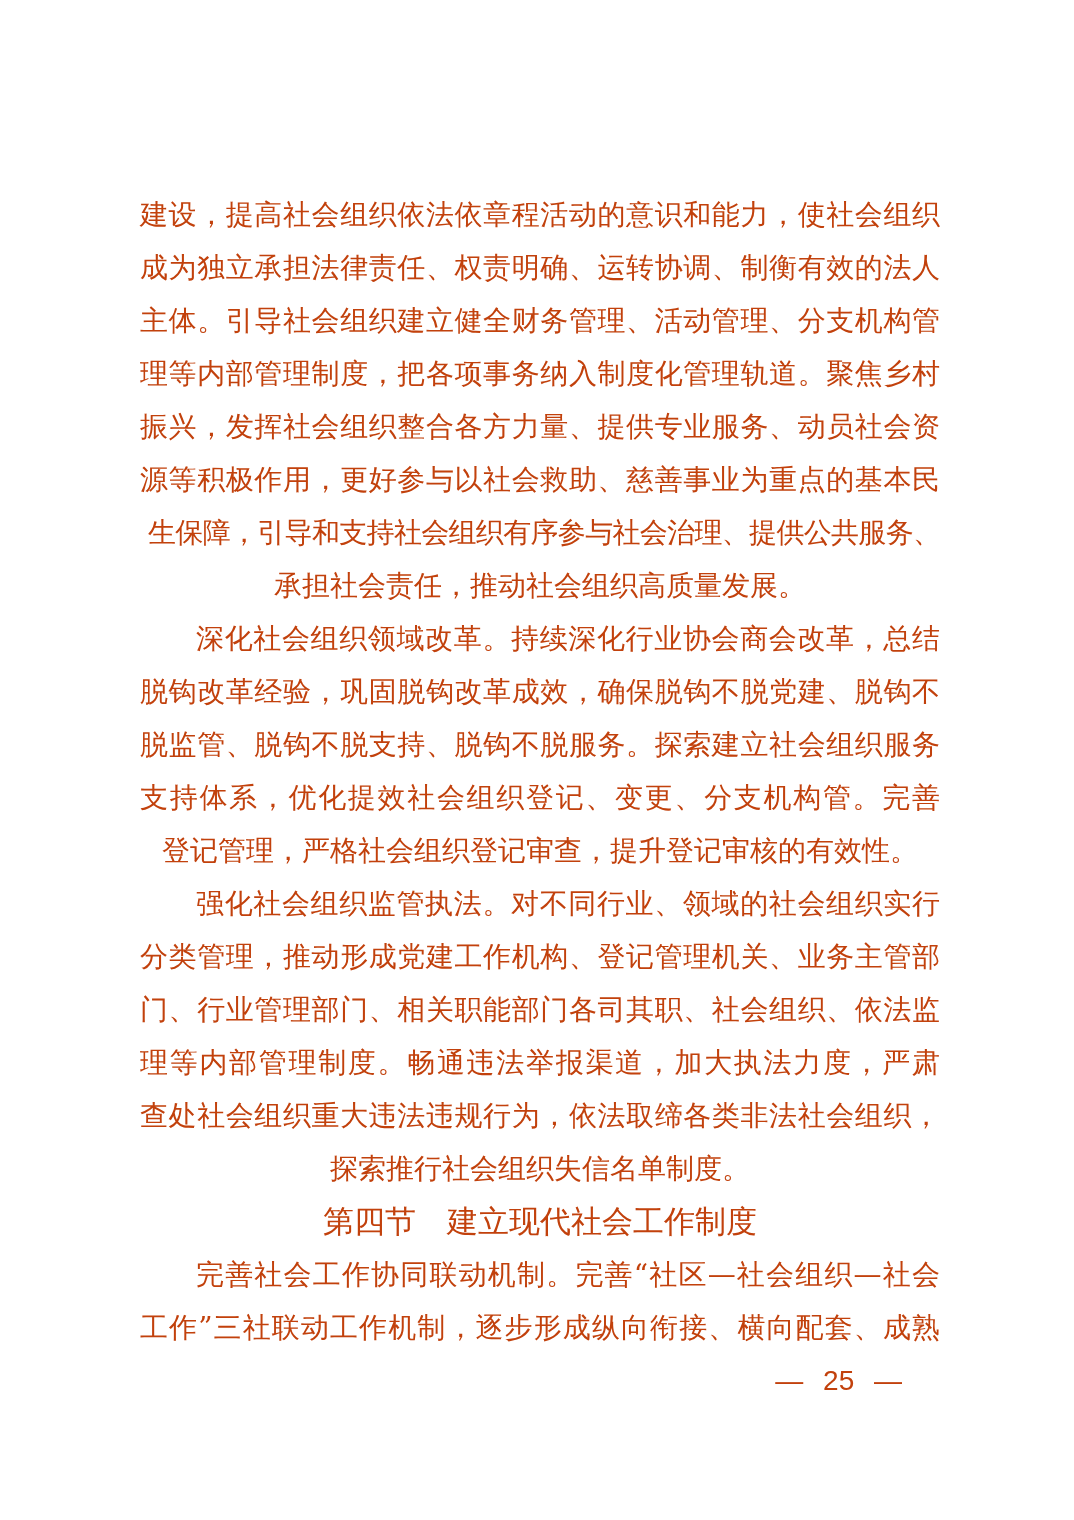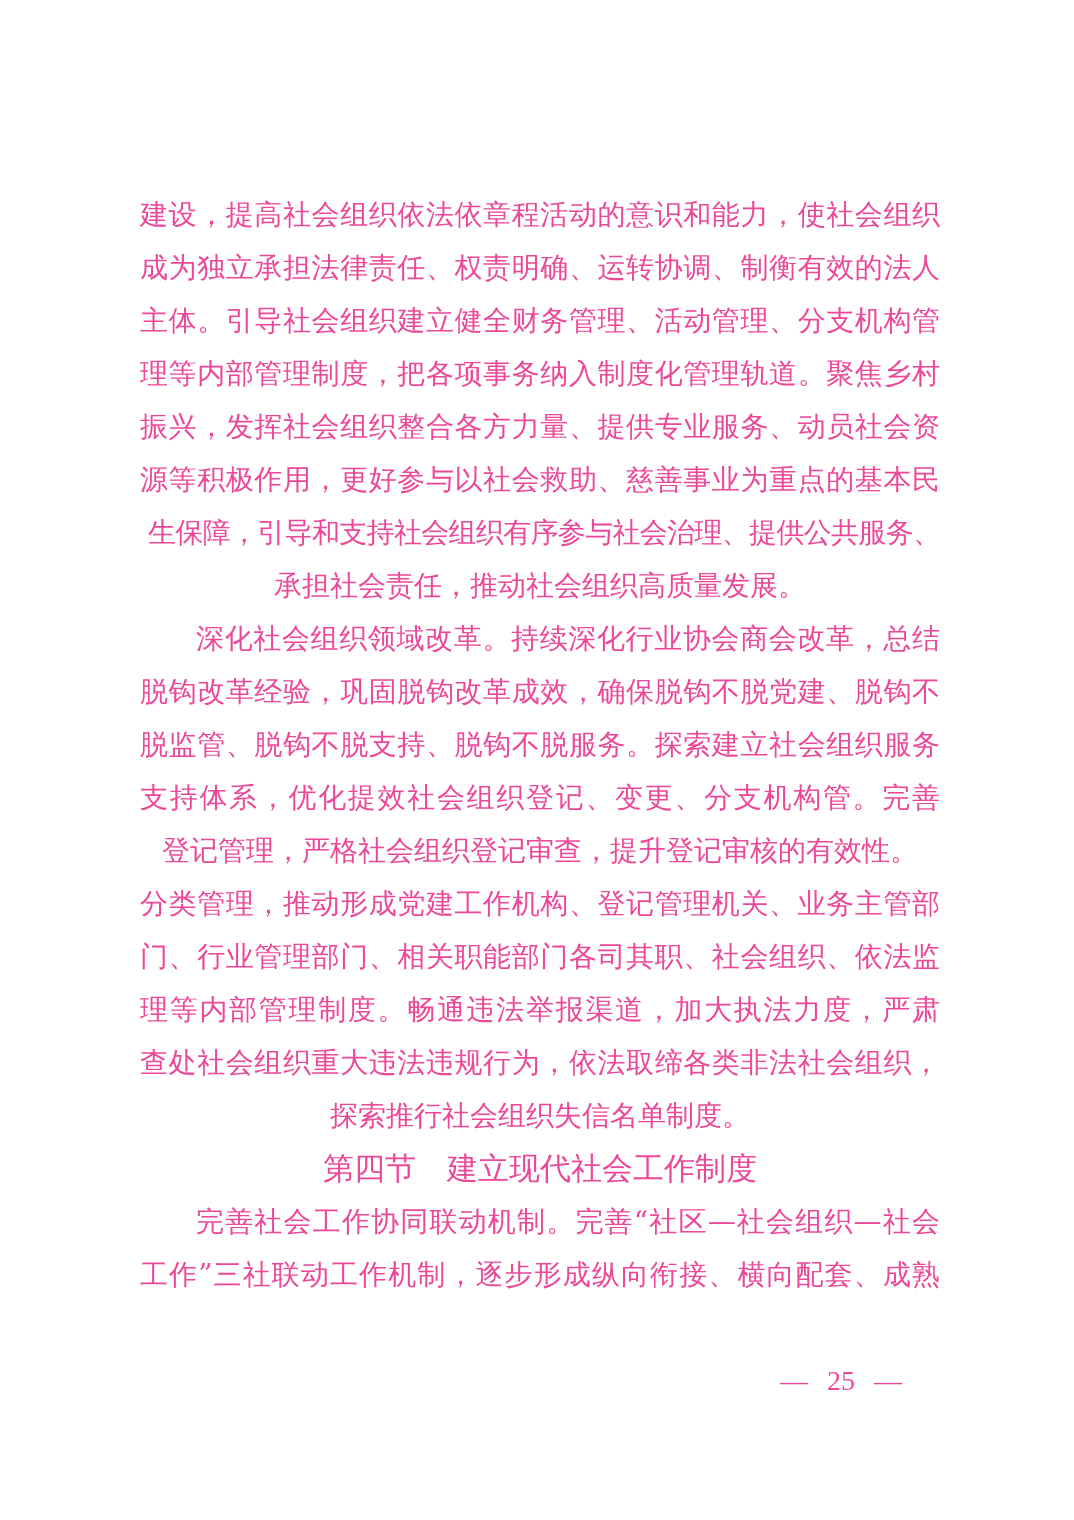--- a/index.html
+++ b/index.html
@@ -6,21 +6,21 @@
     margin: 0;
     padding: 0;
     background: #ffffff;
   }
   .page {
     position: relative;
     width: 1074px;
     height: 1520px;
     background: #ffffff;
     font-family: "DejaVu Serif", "Liberation Serif", serif;
-    color: #ec4899;
+    color: #c2410c;
     overflow: hidden;
   }
   .text-block {
     position: absolute;
     left: 140px;
     top: 188px;
     width: 800px;
   }
   .line {
     height: 53px;
@@ -51,41 +51,42 @@
     left: 140px;
     top: 1354px;
     width: 800px;
     height: 53px;
     line-height: 53px;
     font-size: 28px;
     text-align: right;
     padding-right: 38px;
     box-sizing: border-box;
     word-spacing: 12px;
-    font-family: Liberation Serif, serif;
+    font-family: Liberation Sans, sans-serif;
   }
 </style>
 </head>
 <body>
 
 <div class="page">
   <div class="text-block">
     <div class="line justify">建设，提高社会组织依法依章程活动的意识和能力，使社会组织</div>
     <div class="line justify">成为独立承担法律责任、权责明确、运转协调、制衡有效的法人</div>
     <div class="line justify">主体。引导社会组织建立健全财务管理、活动管理、分支机构管</div>
     <div class="line justify">理等内部管理制度，把各项事务纳入制度化管理轨道。聚焦乡村</div>
     <div class="line justify">振兴，发挥社会组织整合各方力量、提供专业服务、动员社会资</div>
     <div class="line justify">源等积极作用，更好参与以社会救助、慈善事业为重点的基本民</div>
     <div class="line justify tight">生保障，引导和支持社会组织有序参与社会治理、提供公共服务、</div>
     <div class="line">承担社会责任，推动社会组织高质量发展。</div>
     <div class="line justify indent">深化社会组织领域改革。持续深化行业协会商会改革，总结</div>
     <div class="line justify">脱钩改革经验，巩固脱钩改革成效，确保脱钩不脱党建、脱钩不</div>
     <div class="line justify">脱监管、脱钩不脱支持、脱钩不脱服务。探索建立社会组织服务</div>
     <div class="line justify">支持体系，优化提效社会组织登记、变更、分支机构管。完善</div>
     <div class="line">登记管理，严格社会组织登记审查，提升登记审核的有效性。</div>
+    <div class="line justify indent">强化社会组织监管执法。对不同行业、领域的社会组织实行</div>
     <div class="line justify">分类管理，推动形成党建工作机构、登记管理机关、业务主管部</div>
     <div class="line justify">门、行业管理部门、相关职能部门各司其职、社会组织、依法监</div>
     <div class="line justify">理等内部管理制度。畅通违法举报渠道，加大执法力度，严肃</div>
     <div class="line justify">查处社会组织重大违法违规行为，依法取缔各类非法社会组织，</div>
     <div class="line">探索推行社会组织失信名单制度。</div>
     <div class="line heading">第四节　建立现代社会工作制度</div>
     <div class="line justify indent">完善社会工作协同联动机制。完善“社区—社会组织—社会</div>
     <div class="line justify">工作”三社联动工作机制，逐步形成纵向衔接、横向配套、成熟</div>
   </div>
   <div class="footer-line">— 25 —</div>

